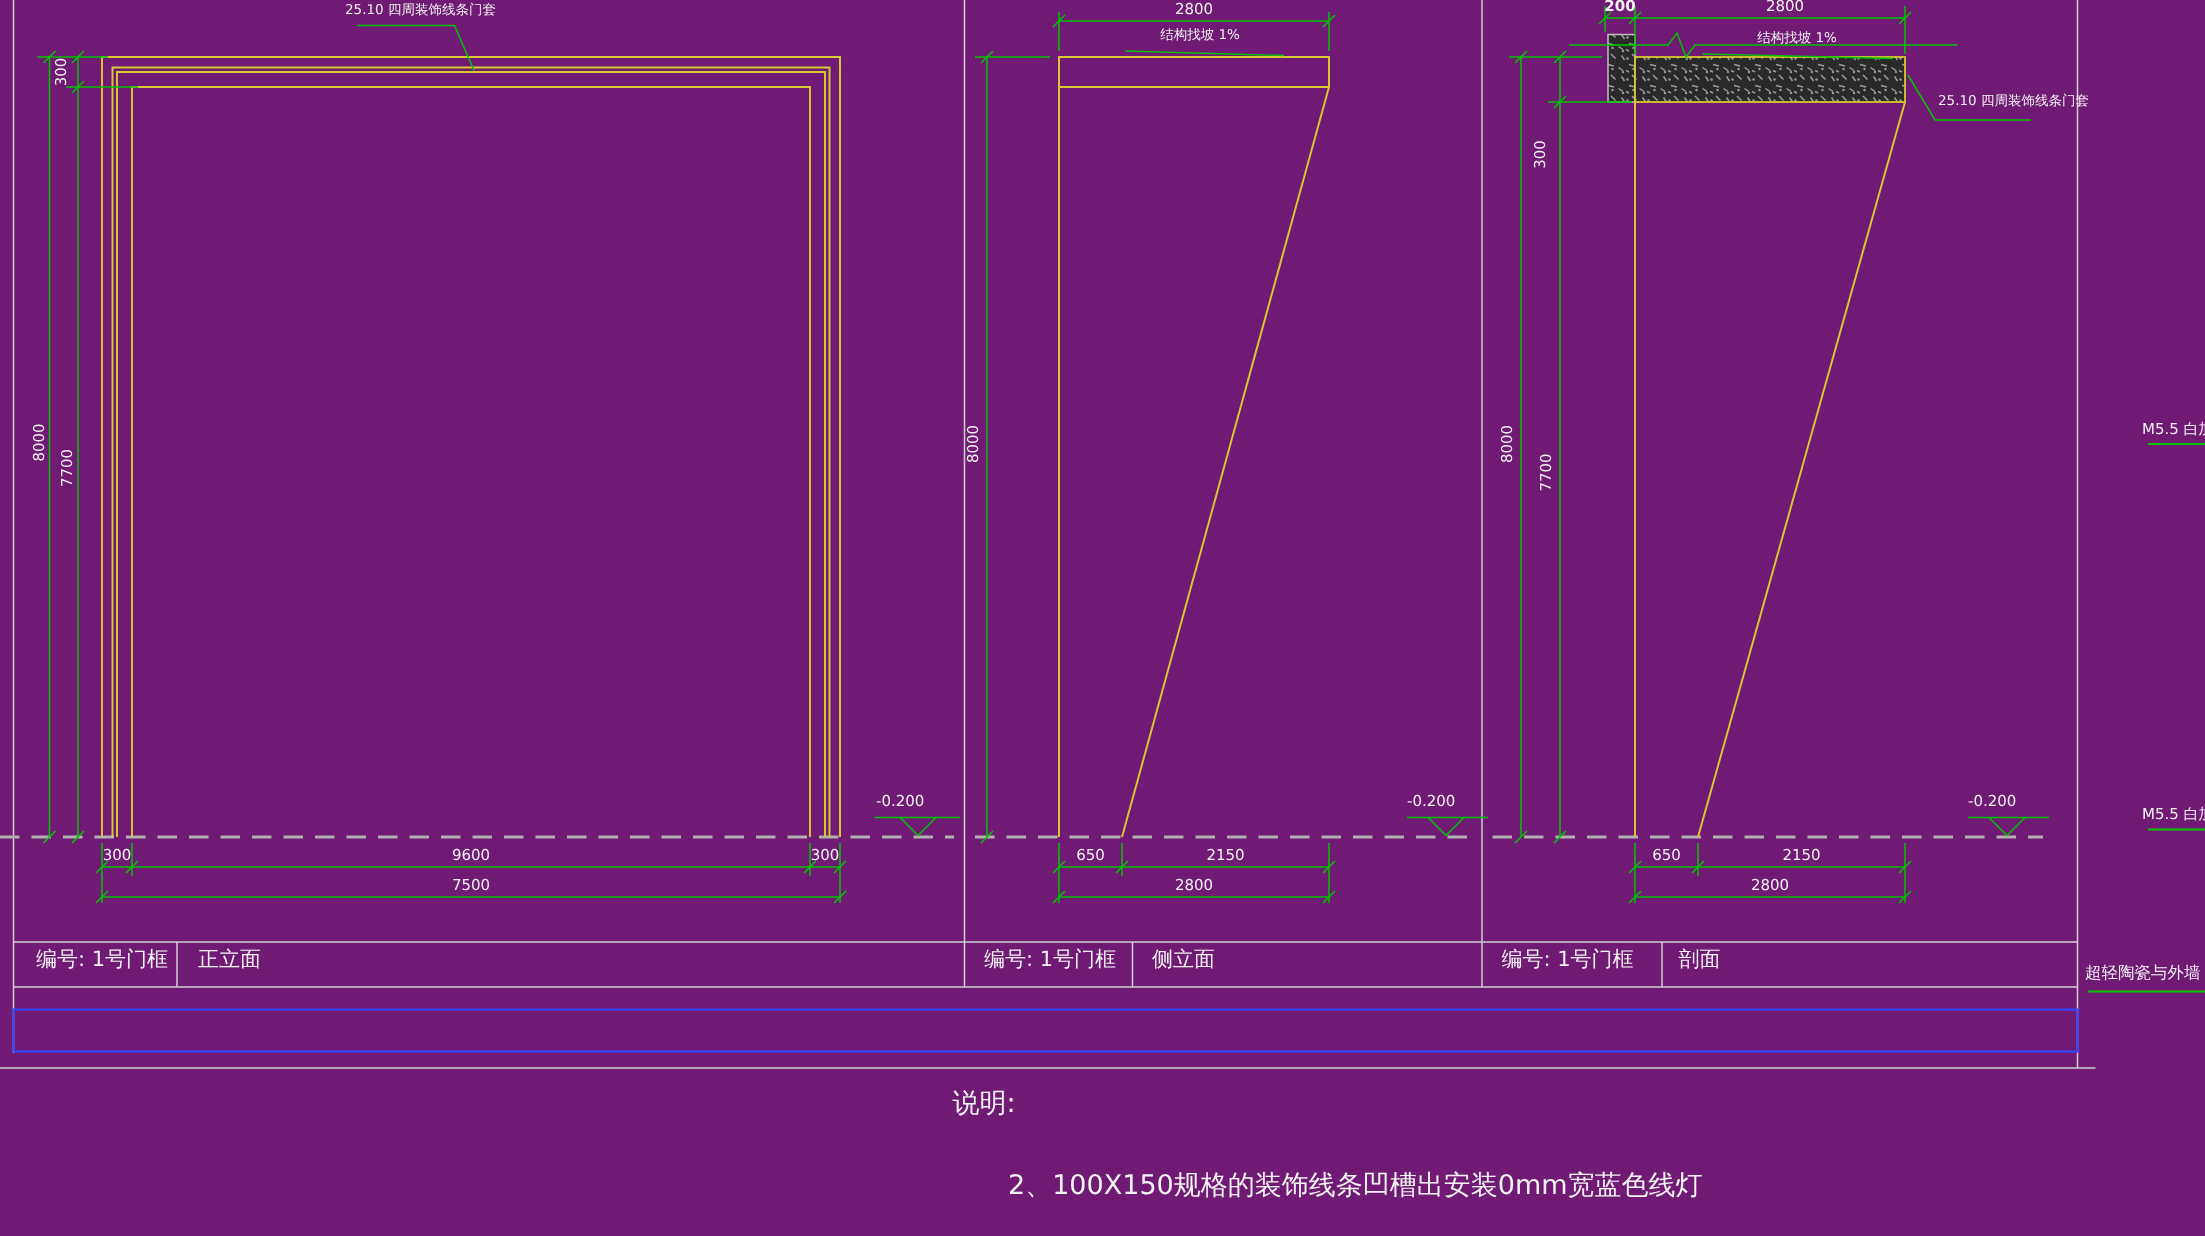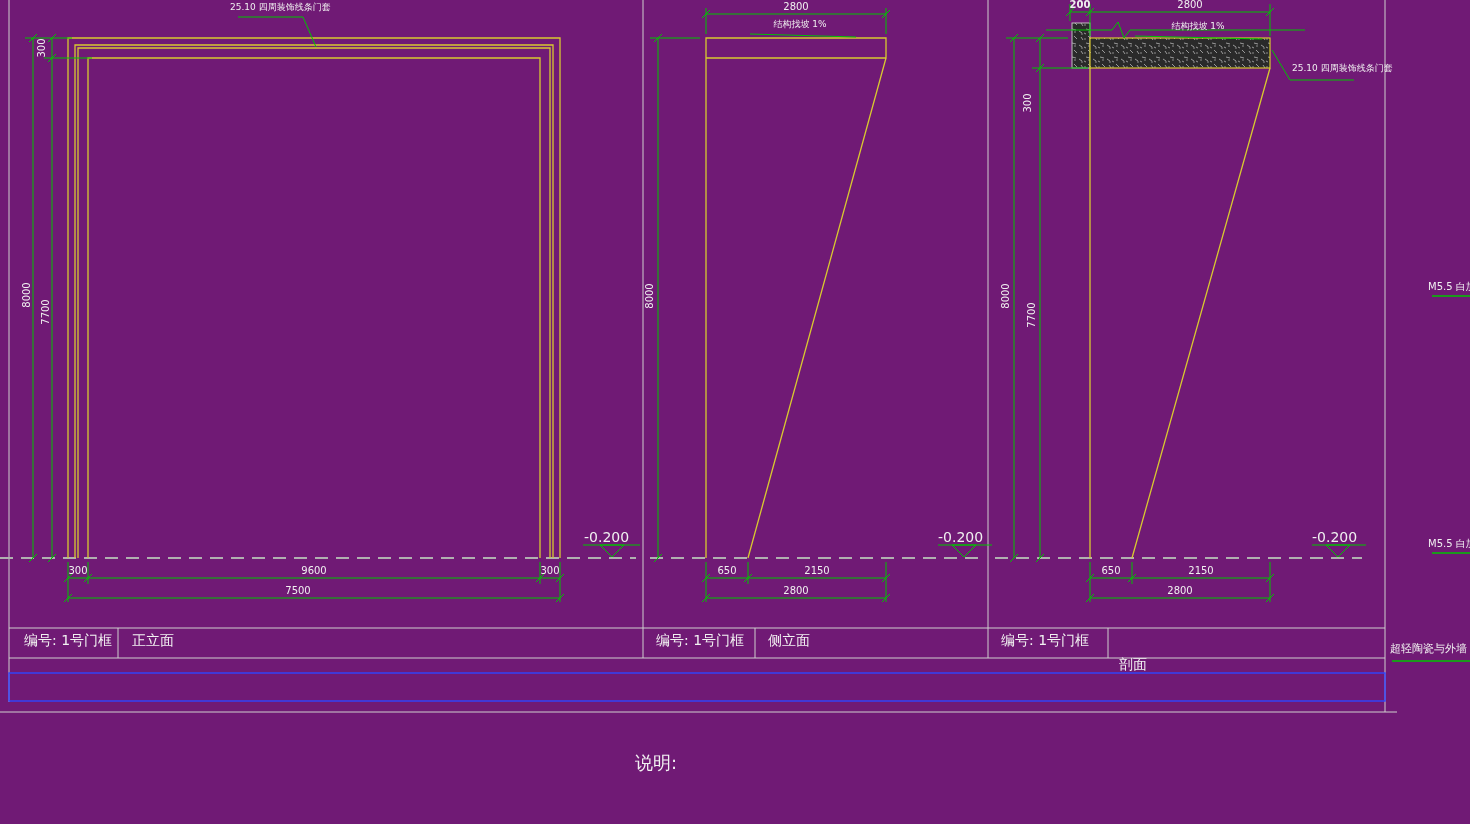--- a/index.html
+++ b/index.html
@@ -3,23 +3,23 @@
 <meta charset="utf-8">
 <style>
   html,body{margin:0;padding:0;background:#000;}
   .canvas{position:relative;width:1470px;height:824px;background:#701a75;overflow:hidden;
           font-family:"DejaVu Sans",sans-serif;}
   svg.linework{position:absolute;left:0;top:0;}
   .lbl{position:absolute;color:#f0f0f0;white-space:nowrap;line-height:1;}
   .dim{font-size:10px;transform:translateX(-50%);}
   .vdim{font-size:10px;transform:translate(-50%,-50%) rotate(-90deg);}
   .tiny{font-size:9px;}
-  .elev{font-size:14px;}
+  .elev{font-size:10px;}
   .ttl{font-size:14px;color:#f2f2f2;}
-  .note{font-size:18px;color:#f2f2f2;margin-top:27px;}
+  .note{font-size:18px;color:#f2f2f2;}
   .margin-note{font-size:10px;}
   .wall-note{font-size:11px;}
 </style>
 </head>
 <body>
 
 <div class="canvas">
 
 <svg class="linework" width="1470" height="824" viewBox="0 0 1470 824">
   <defs>
@@ -93,21 +93,21 @@
   </g>
 </svg>
 
 <div class="lbl tiny" style="left:230px;top:3px;">25.10 四周装饰线条门套</div>
 <div class="lbl vdim" style="left:42px;top:48px;">300</div>
 <div class="lbl vdim" style="left:27px;top:295px;">8000</div>
 <div class="lbl vdim" style="left:46px;top:312px;">7700</div>
 <div class="lbl dim" style="left:78px;top:566px;">300</div>
 <div class="lbl dim" style="left:314px;top:566px;">9600</div>
 <div class="lbl dim" style="left:550px;top:566px;">300</div>
-<div class="lbl dim" style="left:298px;top:586px;">7500</div>
+<div class="lbl dim" style="left:314px;top:586px;">7500</div>
 <div class="lbl elev" style="left:584px;top:530px;">-0.200</div>
 
 <div class="lbl dim" style="left:796px;top:2px;">2800</div>
 <div class="lbl tiny" style="left:800px;top:20px;transform:translateX(-50%);">结构找坡 1%</div>
 <div class="lbl vdim" style="left:650px;top:296px;">8000</div>
 <div class="lbl dim" style="left:727px;top:566px;">650</div>
 <div class="lbl dim" style="left:817px;top:566px;">2150</div>
 <div class="lbl dim" style="left:796px;top:586px;">2800</div>
 <div class="lbl elev" style="left:938px;top:530px;">-0.200</div>
 
@@ -125,17 +125,18 @@
 
 <div class="lbl margin-note" style="left:1428px;top:282px;">M5.5 白加</div>
 <div class="lbl margin-note" style="left:1428px;top:539px;">M5.5 白加</div>
 <div class="lbl wall-note" style="left:1390px;top:643px;">超轻陶瓷与外墙</div>
 
 <div class="lbl ttl" style="left:24px;top:633px;">编号: 1号门框</div>
 <div class="lbl ttl" style="left:132px;top:633px;">正立面</div>
 <div class="lbl ttl" style="left:656px;top:633px;">编号: 1号门框</div>
 <div class="lbl ttl" style="left:768px;top:633px;">侧立面</div>
 <div class="lbl ttl" style="left:1001px;top:633px;">编号: 1号门框</div>
-<div class="lbl ttl" style="left:1119px;top:633px;margin-top:24px;">剖面</div>
+<div class="lbl ttl" style="left:1119px;top:633px;">剖面</div>
 
 <div class="lbl note" style="left:635px;top:727px;">说明:</div>
+<div class="lbl note" style="left:672px;top:782px;">2、100X150规格的装饰线条凹槽出安装0mm宽蓝色线灯</div>
 
 </div>
 
 </body></html>

